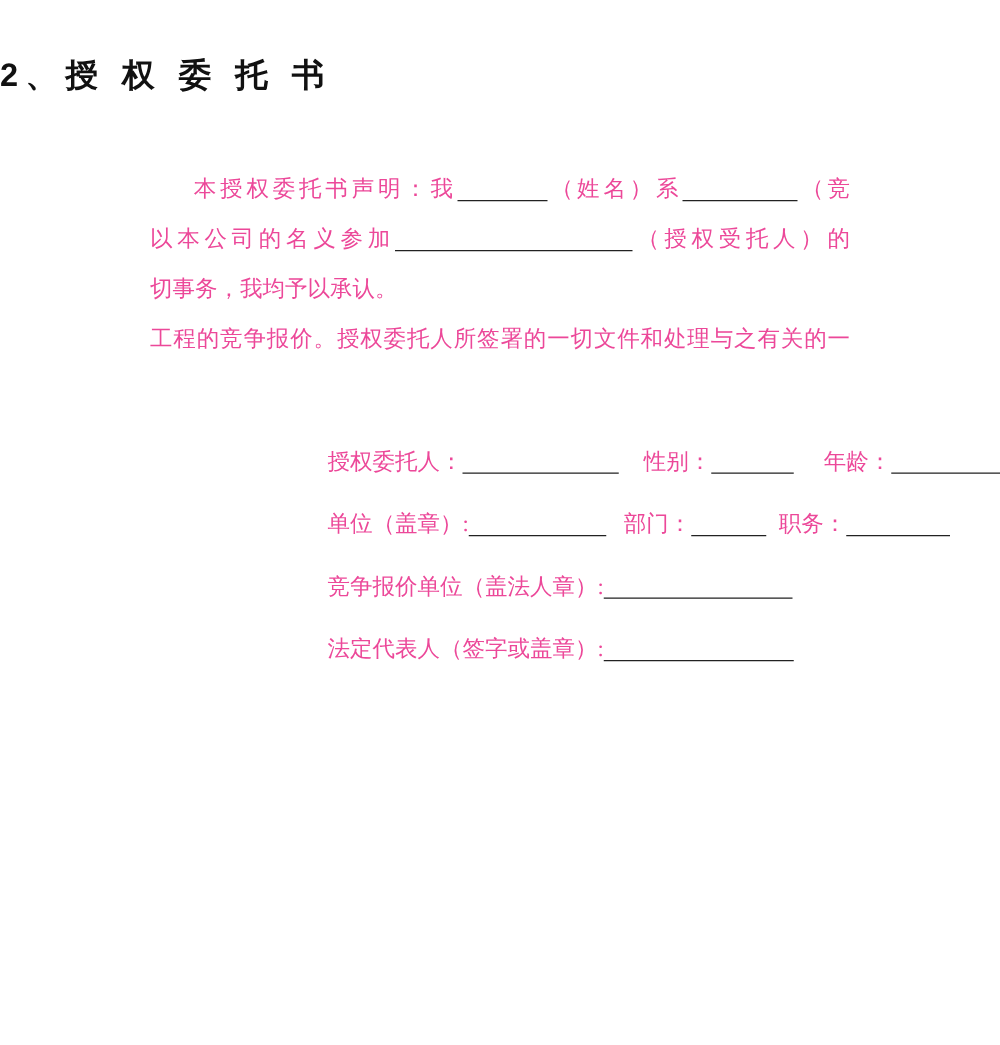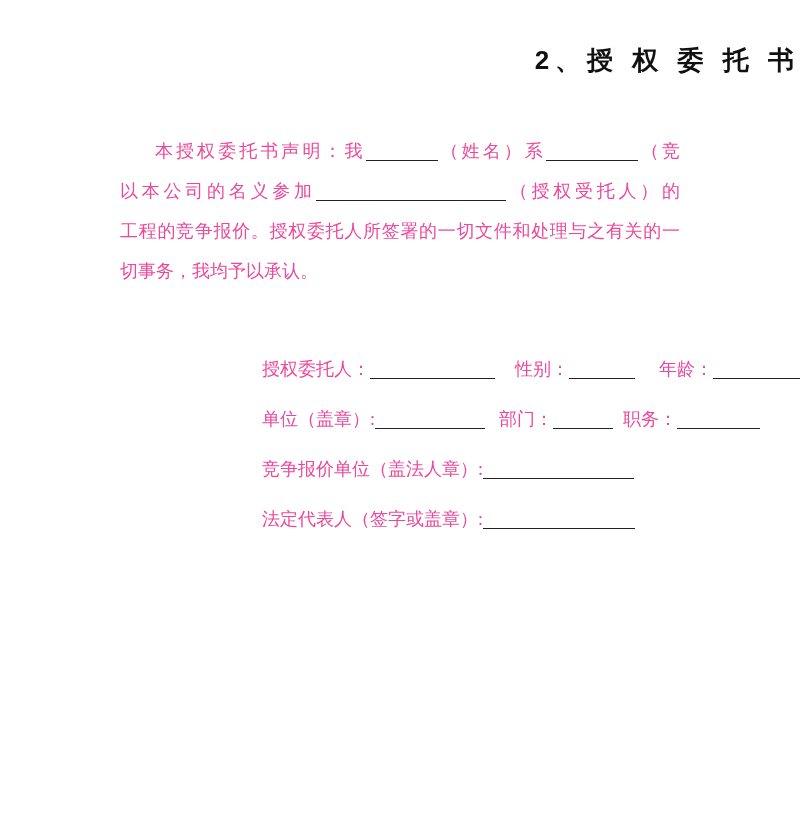--- a/index.html
+++ b/index.html
@@ -11,21 +11,21 @@
     background: #ffffff;
     overflow: hidden;
     color: #2b2b2b;
     font-family: "Liberation Serif", "DejaVu Serif", serif;
     font-size: 18px;
   }
   .title {
     margin-top: 40px;
     height: 40px;
     line-height: 40px;
-    text-align: right;
+    text-align: left;
     font-family: "Liberation Sans", "DejaVu Sans", sans-serif;
     font-weight: bold;
     font-size: 26px;
     letter-spacing: 6px;
     color: #111111;
   }
   .body-block {
     margin-left: 120px;
     width: 560px;
   }
@@ -62,22 +62,22 @@
 
 <div class="page">
 
   <h1 class="title">2、授 权 委 托 书</h1>
 
   <div class="body-block">
 
     <div class="para-declaration">
         <div class="line justify indent"><span class="seg">本授权委托书声明：我</span><span class="blank" style="width: 72px;"></span><span class="seg">（姓名）系</span><span class="blank" style="width: 92px;"></span><span class="seg">（竞</span></div>
         <div class="line justify"><span class="seg">以本公司的名义参加</span><span class="blank" style="width: 190px;"></span><span class="seg">（授权受托人）的</span></div>
+        <div class="line"><span class="seg">切事务，我均予以承认。</span></div>
         <div class="line justify"><span class="seg">工程的竞争报价。授权委托人所签署的一切文件和处理与之有关的一</span></div>
-        <div class="line"><span class="seg">切事务，我均予以承认。</span></div>
       </div>
 
 
     <div class="form-block">
         <div class="line"><span class="seg">授权委托人：</span><span class="blank" style="width: 125px;"></span><span class="gap" style="width: 20px;"></span><span class="seg">性别：</span><span class="blank" style="width: 66px;"></span><span class="gap" style="width: 24px;"></span><span class="seg">年龄：</span><span class="blank" style="width: 95px;"></span></div>
         <div class="line"><span class="seg">单位（盖章）:</span><span class="blank" style="width: 110px;"></span><span class="gap" style="width: 14px;"></span><span class="seg">部门：</span><span class="blank" style="width: 60px;"></span><span class="gap" style="width: 10px;"></span><span class="seg">职务：</span><span class="blank" style="width: 83px;"></span></div>
         <div class="line"><span class="seg">竞争报价单位（盖法人章）:</span><span class="blank" style="width: 151px;"></span></div>
         <div class="line"><span class="seg">法定代表人（签字或盖章）:</span><span class="blank" style="width: 152px;"></span></div>
       </div>
 

